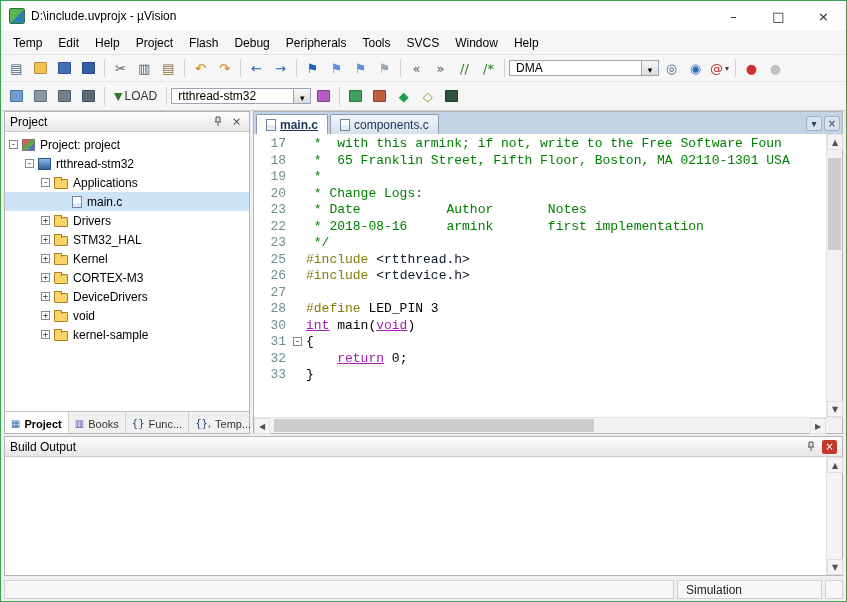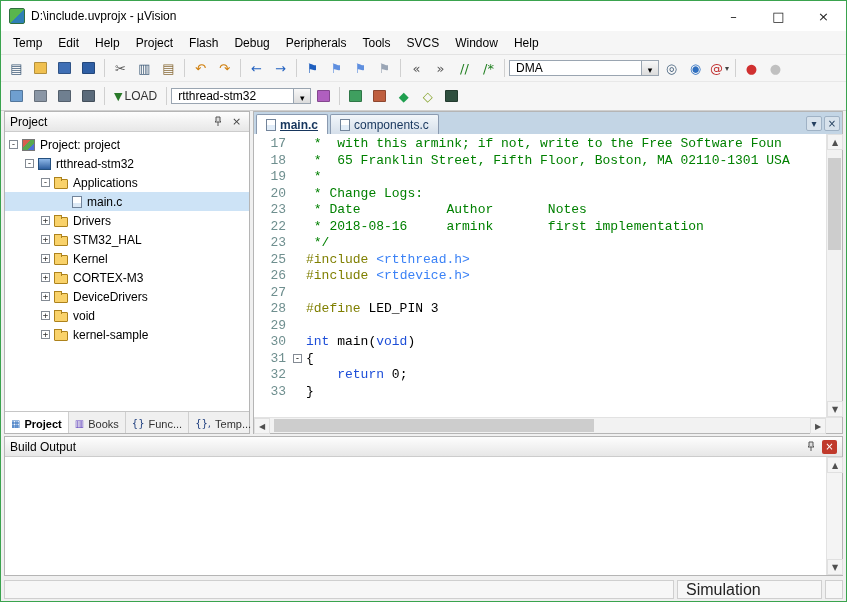--- a/index.html
+++ b/index.html
@@ -92,22 +92,22 @@
   .code-area { flex:1; min-width:0; overflow:hidden; padding-top:2px;
                font-family:"Liberation Mono","DejaVu Sans Mono",monospace; font-size:13px; line-height:16.5px; }
   .code-line { display:flex; height:16.5px; }
   .line-number { width:36px; padding-right:4px; text-align:right; color:#6f8f8f; flex:none; }
   .fold-margin { width:16px; flex:none; position:relative; }
   .fold-box { position:absolute; left:3px; top:3px; width:9px; height:9px; border:1px solid #848b94; background:#fff;
               font-size:9px; line-height:7px; text-align:center; font-family:"DejaVu Sans Mono",monospace; }
   .line-text { white-space:pre; }
   .tok-c { color:#008000; }
   .tok-d { color:#7f7f00; }
-  .tok-h { color:#3b82f6; }
-  .tok-k { color:#1d4ed8; }
+  .tok-h { color:#0f172a; }
+  .tok-k { color:#a21caf;text-decoration:underline; }
   .tok-p { color:#000000; }
 
   .vscroll { width:16px; flex:none; background:#f2f2f2; border-left:1px solid #e2e2e2; display:flex; flex-direction:column; }
   .scroll-btn { height:16px; width:16px; font-size:8px; color:#505050; text-align:center; line-height:16px;
                 background:#f4f4f4; border:1px solid #e0e0e0; flex:none; font-family:"DejaVu Sans",sans-serif; }
   .vtrack { flex:1; position:relative; }
   .vthumb { position:absolute; top:8px; left:1px; right:1px; height:92px; background:#cdcdcd; }
   .hscroll { height:16px; flex:none; display:flex; background:#f2f2f2; border-top:1px solid #e2e2e2; }
   .htrack { flex:1; position:relative; }
   .hthumb { position:absolute; left:4px; top:1px; bottom:1px; width:320px; background:#cdcdcd; }
@@ -117,21 +117,21 @@
   .build-panel { height:140px; margin:2px 3px; border:1px solid #b5b5b5; background:#fff;
                  display:flex; flex-direction:column; flex:none; }
   .build-body { flex:1; min-height:0; display:flex; }
   .build-content { flex:1; background:#fff; }
   .vscroll.slim .vtrack { background:#f4f4f4; }
 
   
   .statusbar { height:23px; flex:none; background:#f0f0f0; display:flex; align-items:stretch; padding:2px 3px; gap:3px; }
   .status-cell { border:1px solid #cfcfcf; background:#f7f7f7; display:flex; align-items:center; }
   .status-main { flex:1; }
-  .status-sim { width:145px; padding-left:8px; font-size:16px; color:#222; }
+  .status-sim { width:145px; padding-left:8px; font-size:12px; color:#222; }
   .status-end { width:18px; }
 </style>
 </head>
 <body>
 
 <div class="window">
 
   <div class="titlebar">
     <span class="app-icon"></span>
     <span class="title-text">D:\include.uvprojx - µVision</span>
@@ -445,25 +445,20 @@
               <span class="line-number">27</span>
               <span class="fold-margin"></span>
               <span class="line-text"></span>
             </div>
             <div class="code-line">
               <span class="line-number">28</span>
               <span class="fold-margin"></span>
               <span class="line-text"><span class="tok-d">#define</span><span class="tok-p"> LED_PIN 3</span></span>
             </div>
             <div class="code-line">
-              <span class="line-number">29</span>
-              <span class="fold-margin"></span>
-              <span class="line-text"></span>
-            </div>
-            <div class="code-line">
               <span class="line-number">30</span>
               <span class="fold-margin"></span>
               <span class="line-text"><span class="tok-k">int</span><span class="tok-p"> main(</span><span class="tok-k">void</span><span class="tok-p">)</span></span>
             </div>
             <div class="code-line">
               <span class="line-number">31</span>
               <span class="fold-margin">
                 <span class="fold-box">-</span>
               </span>
               <span class="line-text"><span class="tok-p">{</span></span>

